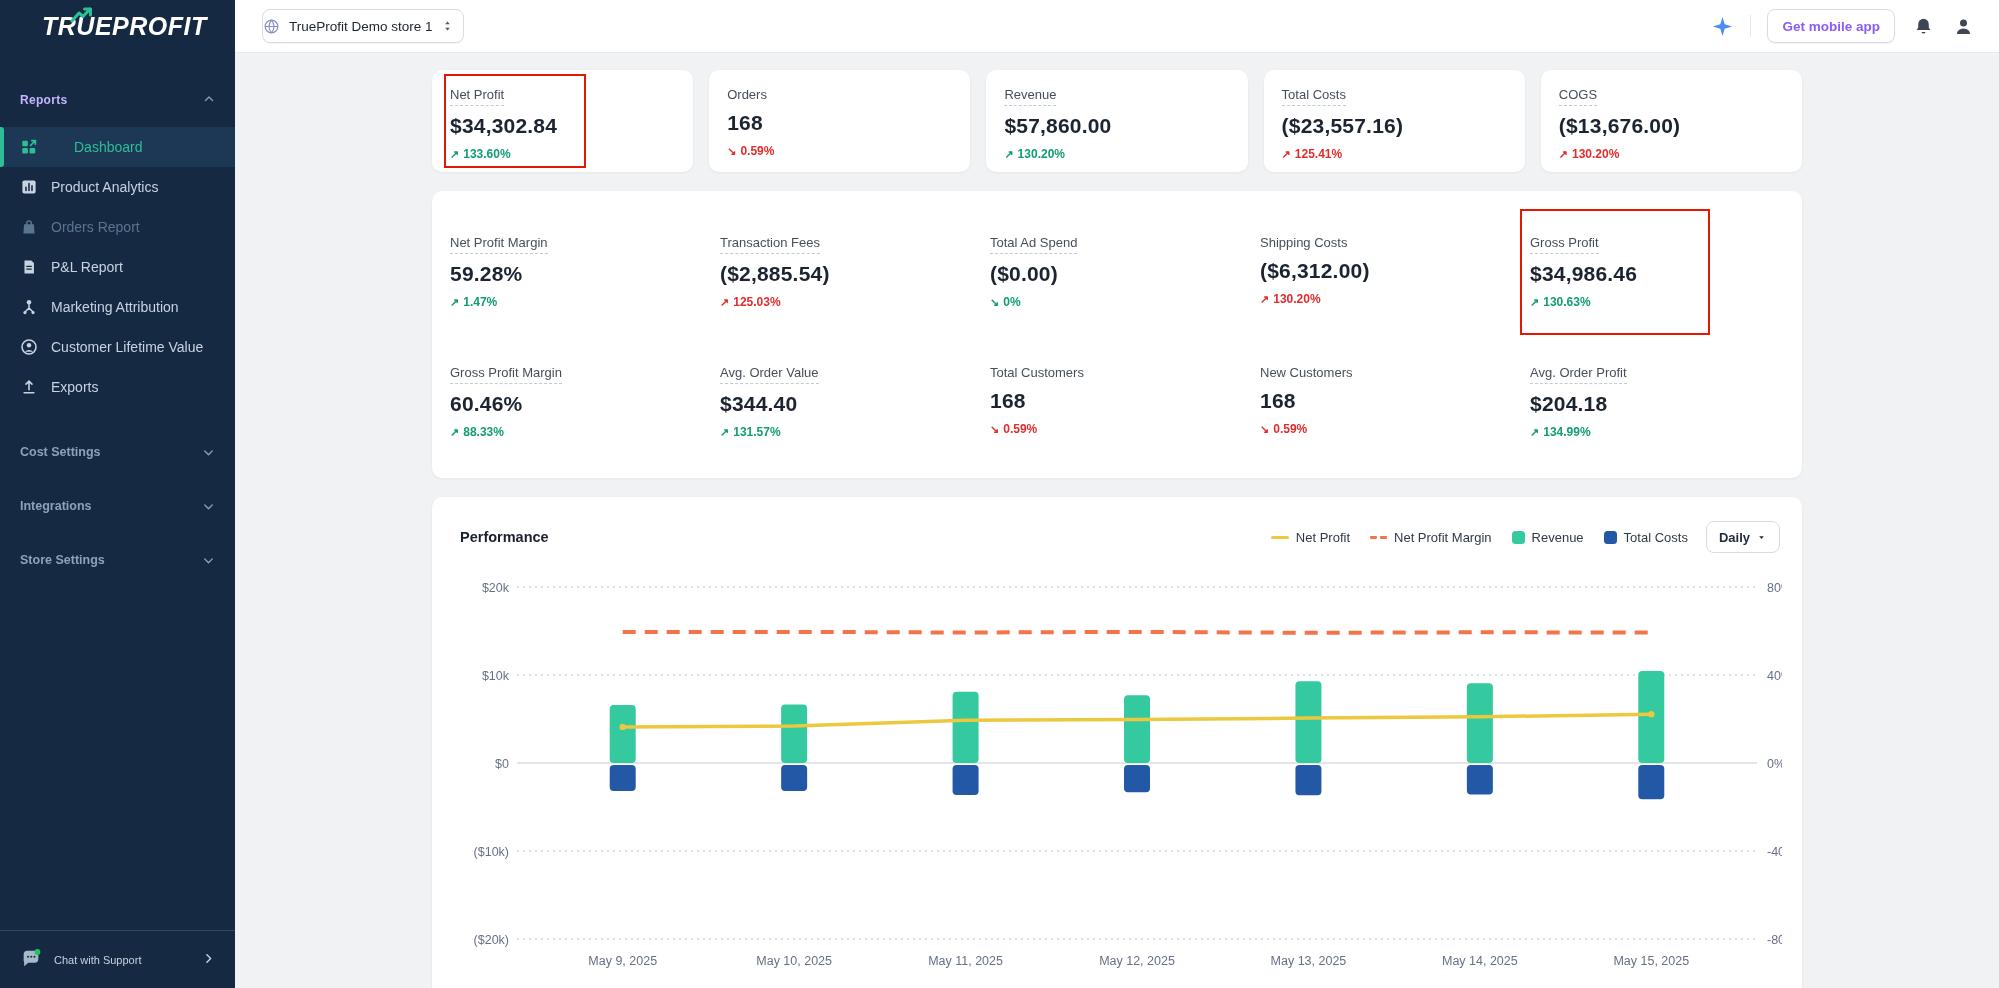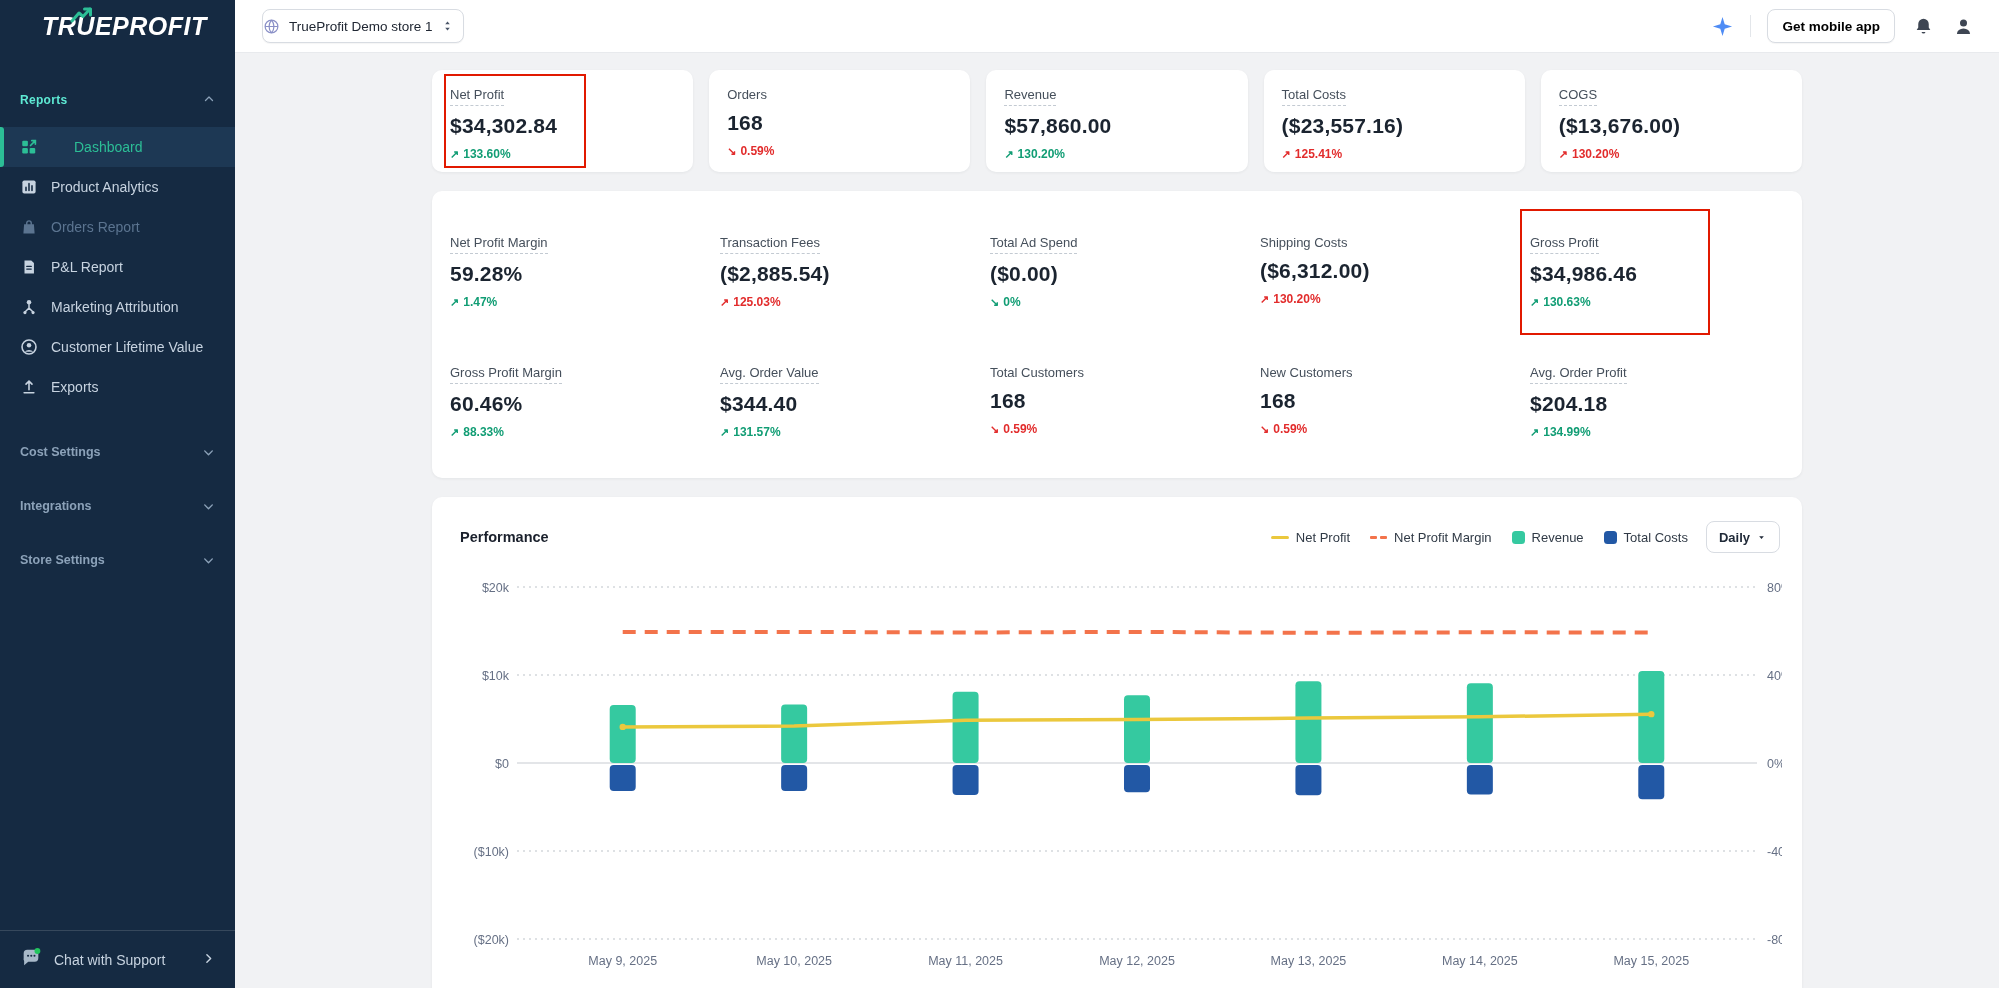--- a/index.html
+++ b/index.html
@@ -9,38 +9,38 @@
     background:#FFFFFF; position:relative; overflow:hidden;
     width:1999px; height:988px;
   }
   
   .sidebar { position:absolute; left:0; top:0; width:235px; height:988px; background:#152A42; z-index:5; }
   .logo { height:53px; display:flex; align-items:center; padding-left:42px; position:relative; }
   .logo-text { color:#fff; font-size:25px; font-weight:800; font-style:italic; letter-spacing:.5px; }
   .logo-arrow { position:absolute; left:70px; top:7px; }
   .nav { padding-top:36px; }
   .nav-header { display:flex; align-items:center; justify-content:space-between; padding:0 20px; height:22px; margin-bottom:16px; }
-  .nav-header-label { color:#5eead4; font-size:12px; font-weight:700; letter-spacing:.3px; }
+  .nav-header-label { color:#c4b5fd; font-size:12px; font-weight:700; letter-spacing:.3px; }
   .nav-item { display:flex; align-items:center; gap:13px; height:40px; padding-left:20px; color:#C7D3E0; font-size:14px; cursor:pointer; position:relative; }
   .nav-item .ic { width:18px; height:18px; display:inline-flex; flex:none; }
   .nav-item .ic svg { width:18px; height:18px; }
   .nav-item.active { background:#1D3854; color:#2CBE96;gap:36px; }
   .nav-item.active::before { content:""; position:absolute; left:0; top:0; bottom:0; width:4px; background:#2CBE96; border-radius:0 3px 3px 0; }
   .nav-item.disabled { color:#5B7490; }
   .nav-sections { margin-top:18px; }
   .nav-section { display:flex; align-items:center; justify-content:space-between; padding:0 20px; height:54px; color:#8CA2B9; font-size:12.5px; font-weight:700; cursor:pointer; }
-  .chat-support { position:absolute; left:0; right:0; bottom:0; height:58px; border-top:1px solid rgba(255,255,255,.14); display:flex; align-items:center; gap:12px; padding:0 20px; color:#C7D3E0; font-size:14px; cursor:pointer; }
+  .chat-support { position:absolute; left:0; right:0; bottom:0; height:58px; border-top:1px solid rgba(255,255,255,.14); display:flex; align-items:center; gap:12px; padding:0 20px; color:#C7D3E0; font-size:11px; cursor:pointer; }
   .chat-support .spacer { flex:1; }
   
   .topbar { position:absolute; left:235px; top:0; width:1764px; height:53px; background:#fff; border-bottom:1px solid #E8EAED; display:flex; align-items:center; padding:0 24px 0 27px; z-index:4; }
   .store-selector { display:flex; align-items:center; gap:9px; height:34px; padding:0 10px 0 0; border:1px solid #D8DCE2; border-radius:8px; background:#fff; cursor:pointer; box-shadow:0 1px 1px rgba(22,29,37,.04); }
   .store-selector .label { font-size:13.5px; color:#202733; }
   .topbar-right { margin-left:auto; display:flex; align-items:center; gap:16px; }
   .vdiv { width:1px; height:22px; background:#E3E6EA; }
-  .btn-mobile { height:34px; padding:0 14px; border:1px solid #D8DCE2; border-radius:8px; background:#fff; font-size:13.5px; font-weight:700; color:#000000; cursor:pointer; box-shadow:0 1px 1px rgba(22,29,37,.04); font-family:"Liberation Sans",sans-serif; }
+  .btn-mobile { height:34px; padding:0 14px; border:1px solid #D8DCE2; border-radius:8px; background:#fff; font-size:13.5px; font-weight:700; color:#8b5cf6; cursor:pointer; box-shadow:0 1px 1px rgba(22,29,37,.04); font-family:"Liberation Sans",sans-serif; }
   .icon-btn { width:24px; height:24px; display:inline-flex; align-items:center; justify-content:center; cursor:pointer; }
   
   .main { position:absolute; left:235px; top:53px; width:1764px; height:935px; background:#F1F2F4; overflow:hidden; }
   .container { width:1370px; margin:17px auto 0; }
   .cards-row { display:grid; grid-template-columns:repeat(5,1fr); gap:16px; }
   .stat-card { background:#fff; border-radius:10px; box-shadow:0 1px 3px rgba(22,29,37,.06); padding:15px 18px; height:102px; position:relative; }
   .metric-label { font-size:13px; color:#454F5B; display:inline-block; }
   .metric-label.dash { border-bottom:1px dashed #C3CAD2; padding-bottom:3px; }
   .metric-value { font-size:21px; font-weight:700; color:#1B2430; margin-top:8px; letter-spacing:.2px; }
   .metric-delta { margin-top:9px; font-size:12px; font-weight:700; display:flex; align-items:center; gap:4px; }

